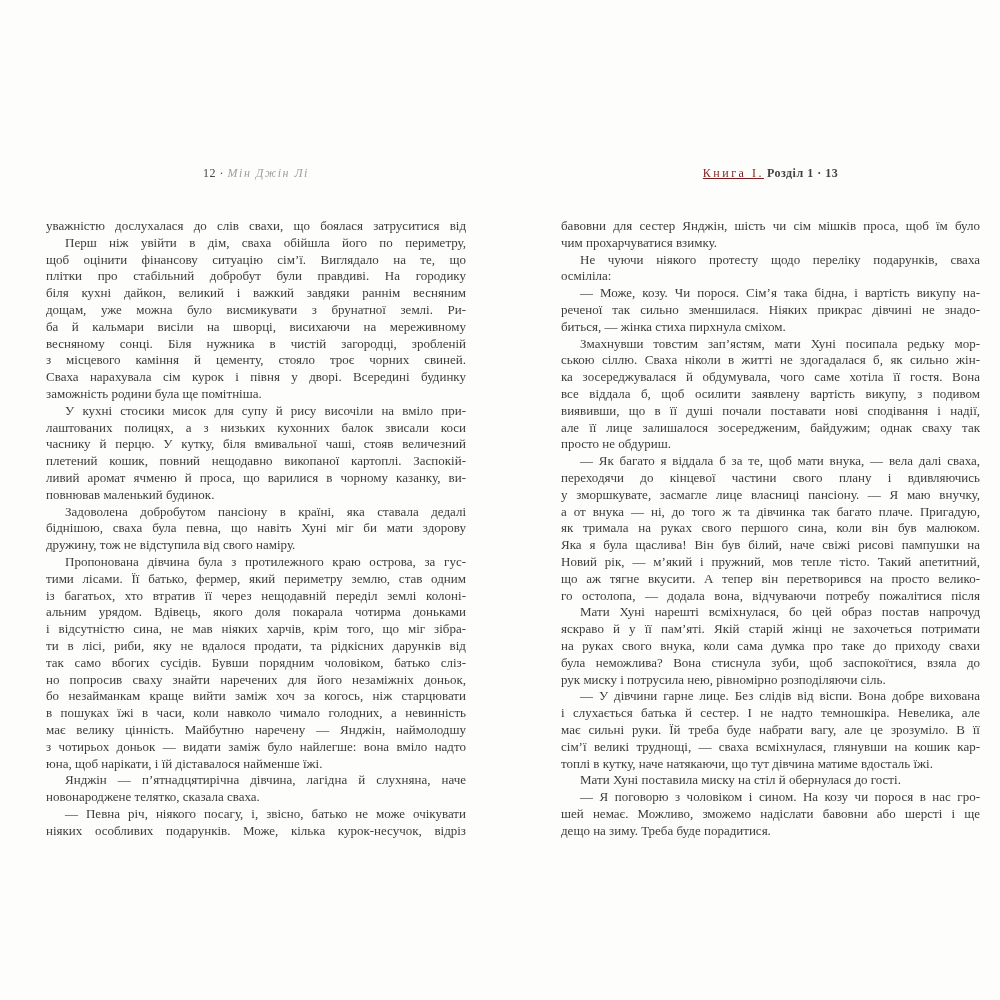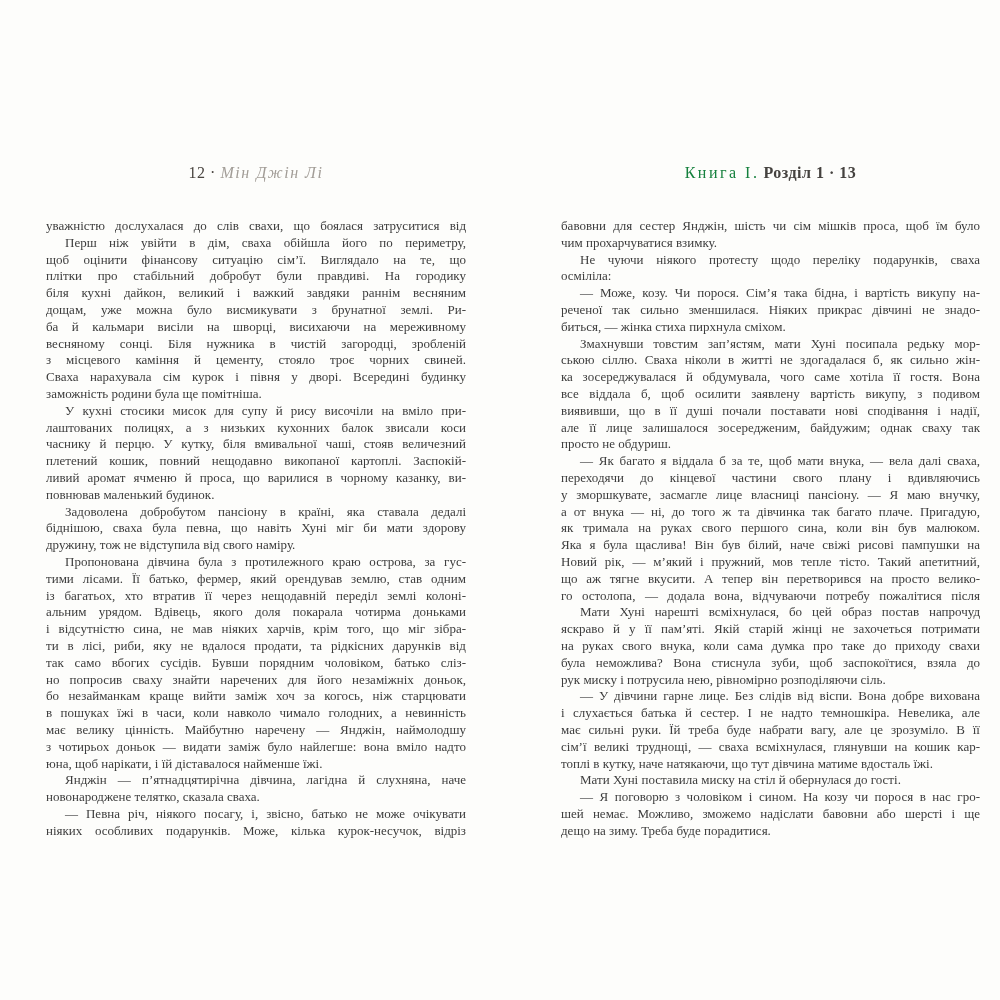--- a/index.html
+++ b/index.html
@@ -17,37 +17,38 @@
   }
   .page {
     position: absolute;
     top: 166px;
   }
   .page--left  { left: 46px;  width: 420px; }
   .page--right { left: 561px; width: 419px; }
 
   .page-header {
     text-align: center;
-    font-size: 16px;
+    font-size: 12px;
     line-height: 14px;
     height: 14px;
     white-space: nowrap;
   }
   .hdr-num {
     color: #4a4540;
     letter-spacing: 0.5px;
   }
   .hdr-author {
     font-style: italic;
     color: #a29d97;
     letter-spacing: 1.5px;
   }
   .hdr-book {
-    color: #15803d;
+    color: #7f1d1d;
     letter-spacing: 2.5px;
+    text-decoration: underline;
   }
   .hdr-chapter {
     color: #45423f;
     font-weight: 700;
     letter-spacing: 0.5px;
   }
 
   .page-text {
     margin-top: 38px;
   }
@@ -94,21 +95,21 @@
       <div class="line indent j">У кухні стосики мисок для супу й рису височіли на вміло при-</div>
       <div class="line j">лаштованих полицях, а з низьких кухонних балок звисали коси</div>
       <div class="line j">часнику й перцю. У кутку, біля вмивальної чаші, стояв величезний</div>
       <div class="line j">плетений кошик, повний нещодавно викопаної картоплі. Заспокій-</div>
       <div class="line j">ливий аромат ячменю й проса, що варилися в чорному казанку, ви-</div>
       <div class="line noj">повнював маленький будинок.</div>
       <div class="line indent j">Задоволена добробутом пансіону в країні, яка ставала дедалі</div>
       <div class="line j">біднішою, сваха була певна, що навіть Хуні міг би мати здорову</div>
       <div class="line noj">дружину, тож не відступила від свого наміру.</div>
       <div class="line indent j">Пропонована дівчина була з протилежного краю острова, за гус-</div>
-      <div class="line j">тими лісами. Її батько, фермер, який орендував землю, став одним</div>
+      <div class="line j">тими лісами. Її батько, фермер, який периметру землю, став одним</div>
       <div class="line j">із багатьох, хто втратив її через нещодавній переділ землі колоні-</div>
       <div class="line j">альним урядом. Вдівець, якого доля покарала чотирма доньками</div>
       <div class="line j">і відсутністю сина, не мав ніяких харчів, крім того, що міг зібра-</div>
       <div class="line j">ти в лісі, риби, яку не вдалося продати, та рідкісних дарунків від</div>
       <div class="line j">так само вбогих сусідів. Бувши порядним чоловіком, батько сліз-</div>
       <div class="line j">но попросив сваху знайти наречених для його незаміжніх доньок,</div>
       <div class="line j">бо незайманкам краще вийти заміж хоч за когось, ніж старцювати</div>
       <div class="line j">в пошуках їжі в часи, коли навколо чимало голодних, а невинність</div>
       <div class="line j">має велику цінність. Майбутню наречену — Янджін, наймолодшу</div>
       <div class="line j">з чотирьох доньок — видати заміж було найлегше: вона вміло надто</div>

